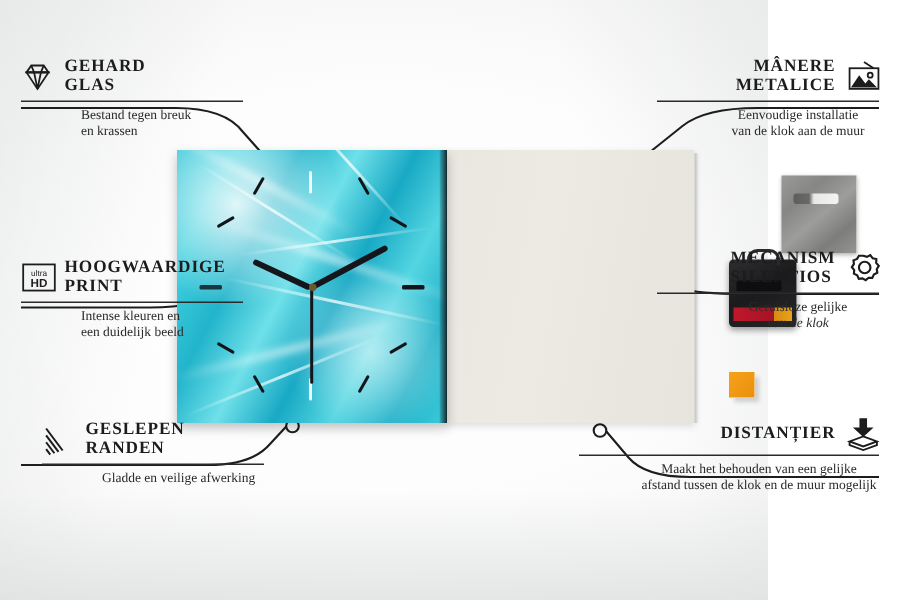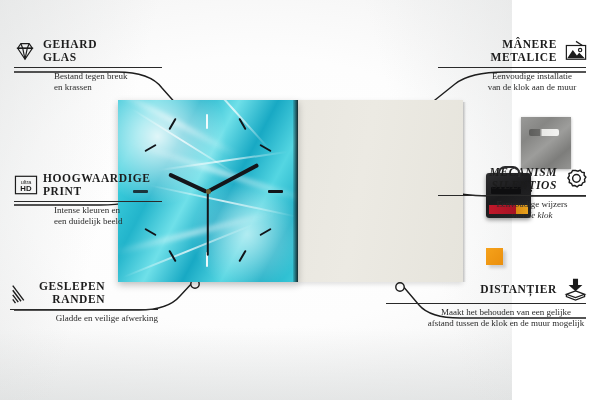--- a/index.html
+++ b/index.html
@@ -201,21 +201,21 @@
       <div>
         <div class="title">HOOGWAARDIGE</div>
         <div class="title">PRINT</div>
       </div>
     </div>
     <div class="rule"></div>
     <div class="desc">Intense kleuren en</div>
     <div class="desc" style="margin-top:0;">een duidelijk beeld</div>
   </div>
 
-  <div class="callout" style="left:10px;top:280px;width:148px;text-align:right;">
+  <div class="callout" style="left:28px;top:280px;width:148px;">
     <div class="head">
       <span class="ico">
         <svg viewBox="0 0 24 24" width="22" height="22" stroke="#1c1c1c" stroke-width="1.5" fill="none">
           <path d="M3 4 L15 20"></path>
             <path d="M3 9 L12 21"></path>
             <path d="M3 14 L9 22"></path>
             <path d="M3 19 L6 23"></path>
         </svg>
       </span>
       <div>
@@ -242,33 +242,33 @@
         </svg>
       </span>
     </div>
     <div class="rule"></div>
     <div class="desc r">Eenvoudige installatie</div>
     <div class="desc r" style="margin-top:0;">van de klok aan de muur</div>
   </div>
 
   <div class="callout" style="left:438px;top:166px;width:148px;">
     <div class="head r">
-      <div style="text-align:right;font-style:italic;">
+      <div style="">
         <div class="title">MECANISM</div>
         <div class="title">SILENȚIOS</div>
       </div>
       <span class="ico">
         <svg viewBox="0 0 24 24" width="23" height="23" fill="none" stroke="#1c1c1c" stroke-width="1.5">
           <path d="M12 2.6 L14.6 3.4 L16.9 2.2 L18.6 4.4 L21.1 4.9 L21 7.6 L22.8 9.6 L21.4 11.9 L21.8 14.4 L19.4 15.6 L18.3 18 L15.7 17.9 L13.7 19.6 L11.4 18.3 L8.9 18.6 L7.8 16.2 L5.5 15.1 L5.7 12.5 L4.1 10.5 L5.5 8.3 L5.2 5.8 L7.7 4.8 L9 2.6 Z"></path>
           <circle cx="13" cy="10.8" r="4"></circle>
         </svg>
       </span>
     </div>
     <div class="rule"></div>
-    <div class="desc r">Eenvoudige wijzers</div>
+    <div class="desc r">Geruisloze gelijke</div>
     <div class="desc r" style="margin-top:0;font-style:italic;">van de klok</div>
   </div>
 
   <div class="callout" style="left:386px;top:278px;width:200px;">
     <div class="head r">
       <div style="text-align:right;">
         <div class="title">DISTANȚIER</div>
       </div>
       <span class="ico">
         <svg viewBox="0 0 24 24" width="23" height="23" fill="none" stroke="#1c1c1c" stroke-width="1.3">

